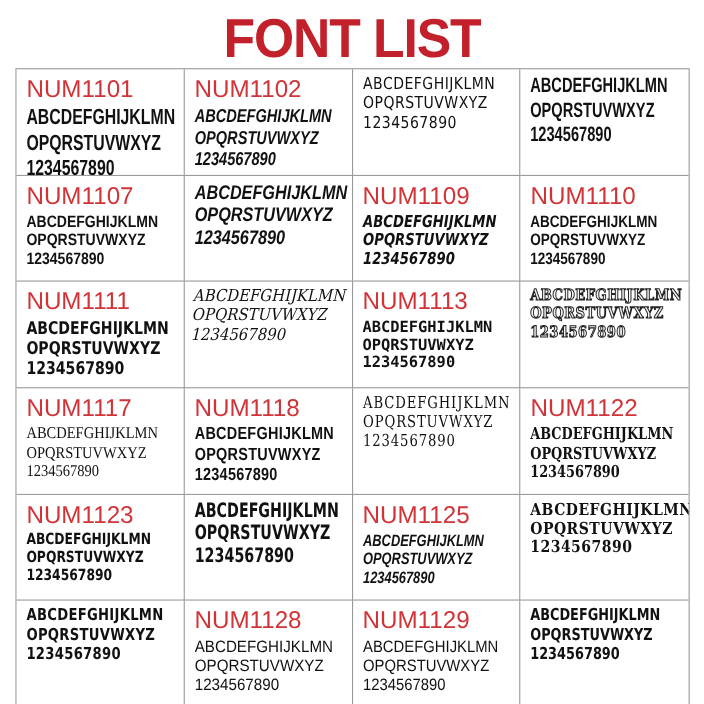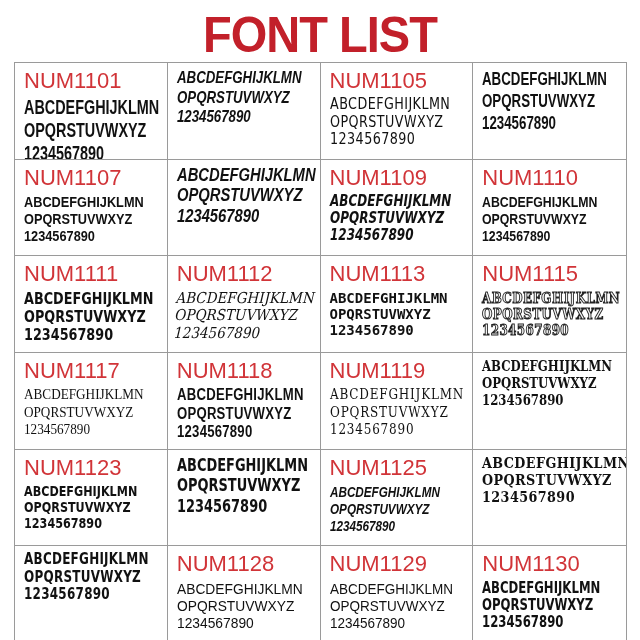--- a/index.html
+++ b/index.html
@@ -95,29 +95,29 @@
     <div class="cell">
       <div class="code">NUM1101</div>
       <div class="sample f1101">
         <div>ABCDEFGHIJKLMN</div>
         <div>OPQRSTUVWXYZ</div>
         <div>1234567890</div>
       </div>
     </div>
 
     <div class="cell">
+      <div class="code">NUM1102</div>
       <div class="sample f1102">
         <div>ABCDEFGHIJKLMN</div>
         <div>OPQRSTUVWXYZ</div>
         <div>1234567890</div>
       </div>
     </div>
 
     <div class="cell">
-      <div class="code">NUM1105</div>
       <div class="sample f1105">
         <div>ABCDEFGHIJKLMN</div>
         <div>OPQRSTUVWXYZ</div>
         <div>1234567890</div>
       </div>
     </div>
 
     <div class="cell">
       <div class="sample f1106">
         <div>ABCDEFGHIJKLMN</div>
@@ -164,39 +164,37 @@
     <div class="cell">
       <div class="code">NUM1111</div>
       <div class="sample f1111">
         <div>ABCDEFGHIJKLMN</div>
         <div>OPQRSTUVWXYZ</div>
         <div>1234567890</div>
       </div>
     </div>
 
     <div class="cell">
-      <div class="code">NUM1112</div>
       <div class="sample f1112">
         <div>ABCDEFGHIJKLMN</div>
         <div>OPQRSTUVWXYZ</div>
         <div>1234567890</div>
       </div>
     </div>
 
     <div class="cell">
       <div class="code">NUM1113</div>
       <div class="sample f1113">
         <div>ABCDEFGHIJKLMN</div>
         <div>OPQRSTUVWXYZ</div>
         <div>1234567890</div>
       </div>
     </div>
 
     <div class="cell">
-      <div class="code">NUM1115</div>
       <div class="sample f1115">
         <div>ABCDEFGHIJKLMN</div>
         <div>OPQRSTUVWXYZ</div>
         <div>1234567890</div>
       </div>
     </div>
 
     <div class="cell">
       <div class="code">NUM1117</div>
       <div class="sample f1117">
@@ -209,29 +207,29 @@
     <div class="cell">
       <div class="code">NUM1118</div>
       <div class="sample f1118">
         <div>ABCDEFGHIJKLMN</div>
         <div>OPQRSTUVWXYZ</div>
         <div>1234567890</div>
       </div>
     </div>
 
     <div class="cell">
-      <div class="code">NUM1119</div>
       <div class="sample f1119">
         <div>ABCDEFGHIJKLMN</div>
         <div>OPQRSTUVWXYZ</div>
         <div>1234567890</div>
       </div>
     </div>
 
     <div class="cell">
+      <div class="code">NUM1122</div>
       <div class="sample f1122">
         <div>ABCDEFGHIJKLMN</div>
         <div>OPQRSTUVWXYZ</div>
         <div>1234567890</div>
       </div>
     </div>
 
     <div class="cell">
       <div class="code">NUM1123</div>
       <div class="sample f1123">
@@ -286,21 +284,20 @@
     <div class="cell">
       <div class="code">NUM1129</div>
       <div class="sample f1129">
         <div>ABCDEFGHIJKLMN</div>
         <div>OPQRSTUVWXYZ</div>
         <div>1234567890</div>
       </div>
     </div>
 
     <div class="cell">
-      <div class="code">NUM1130</div>
       <div class="sample f1130">
         <div>ABCDEFGHIJKLMN</div>
         <div>OPQRSTUVWXYZ</div>
         <div>1234567890</div>
       </div>
     </div>
 
   </div>
 </div>
 

